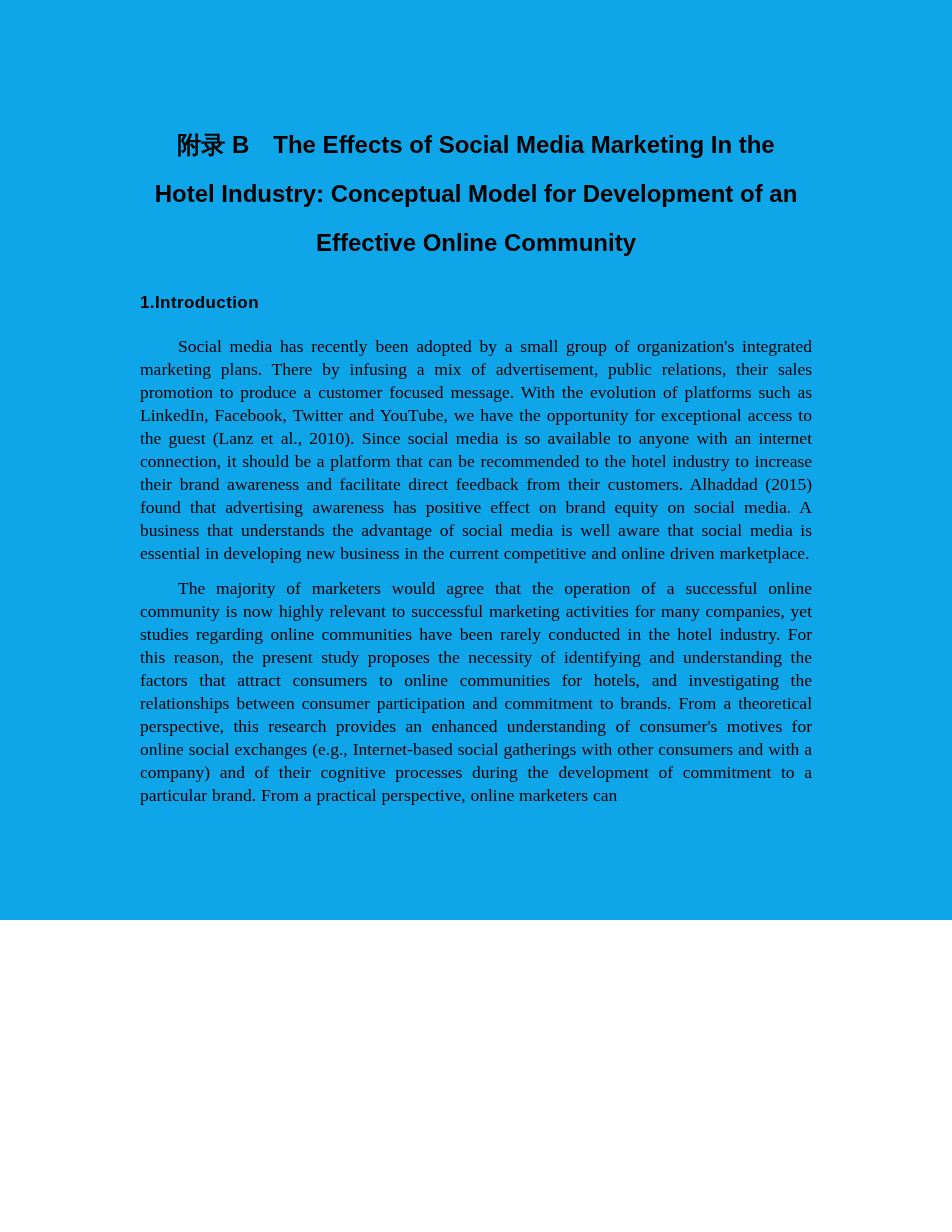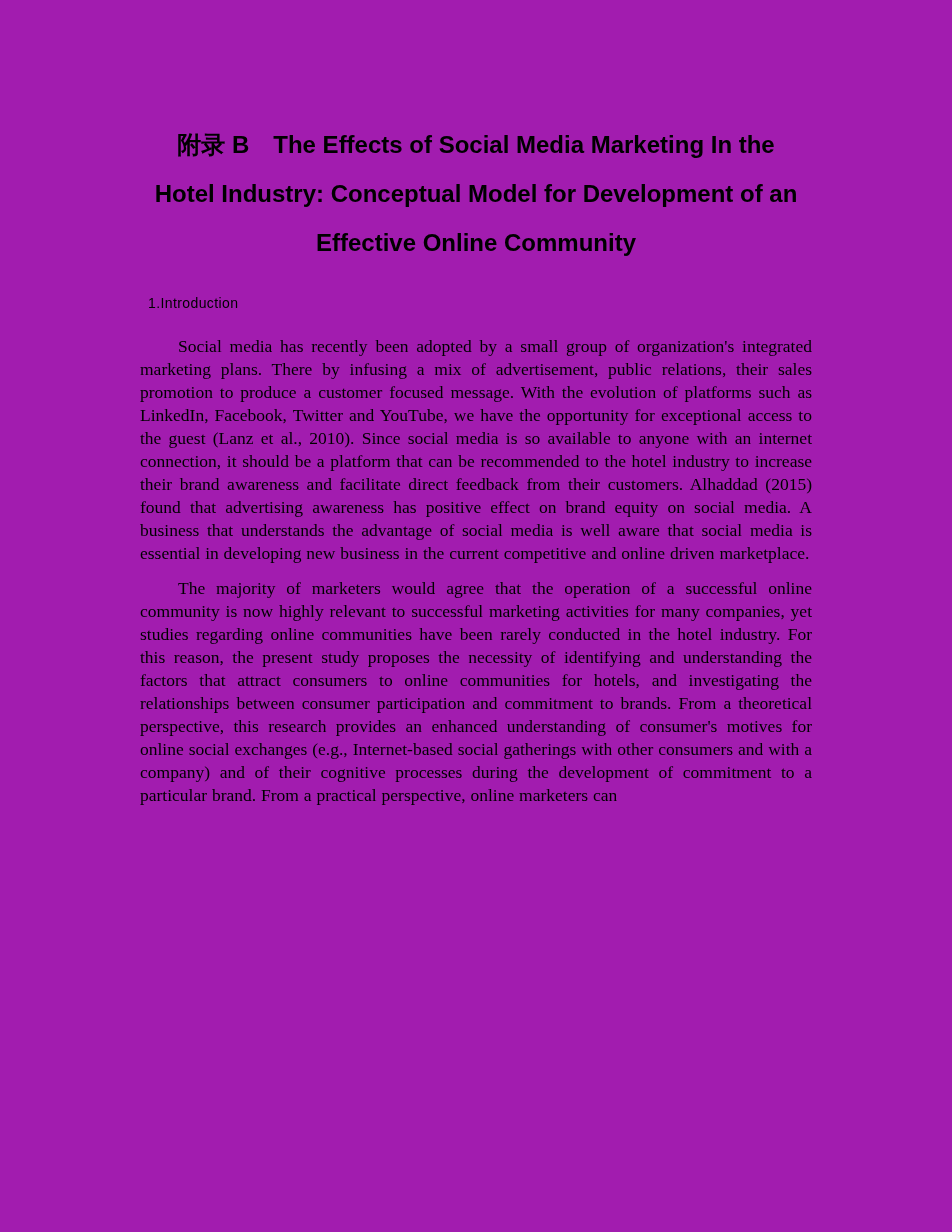--- a/index.html
+++ b/index.html
@@ -11,47 +11,47 @@
   body {
     width: 952px;
     height: 1232px;
     overflow: hidden;
     color: #000000;
     font-family: "Liberation Serif", serif;
   }
   .page {
     position: relative;
     width: 952px;
-    height: 1232px;
+    height: 920px;
     box-sizing: border-box;
-    background: #a21caf;
+    background: #0ea5e9;
     padding: 120px 140px 0 140px;
   }
 
   
   .doc-title {
     font-family: "Liberation Sans", "DejaVu Sans", sans-serif;
     font-weight: 700;
     font-size: 24px;
     line-height: 49px;
     text-align: center;
     color: #000000;
     margin: 0 auto 24px auto;
     width: 660px;
   }
 
   
   .section-heading {
     font-family: "Liberation Sans", "DejaVu Sans", sans-serif;
-    font-weight: 400;
-    font-size: 14px;
+    font-weight: 700;
+    font-size: 17px;
     line-height: 24px;
     letter-spacing: 0.4px;
     color: #000000;
-    margin: 22px 0 20px 8px;
+    margin: 22px 0 20px 0;
   }
 
   
   .para {
     font-family: "Liberation Serif", serif;
     font-size: 17.5px;
     line-height: 23px;
     text-align: justify;
     text-indent: 38px;
     color: #000000;

